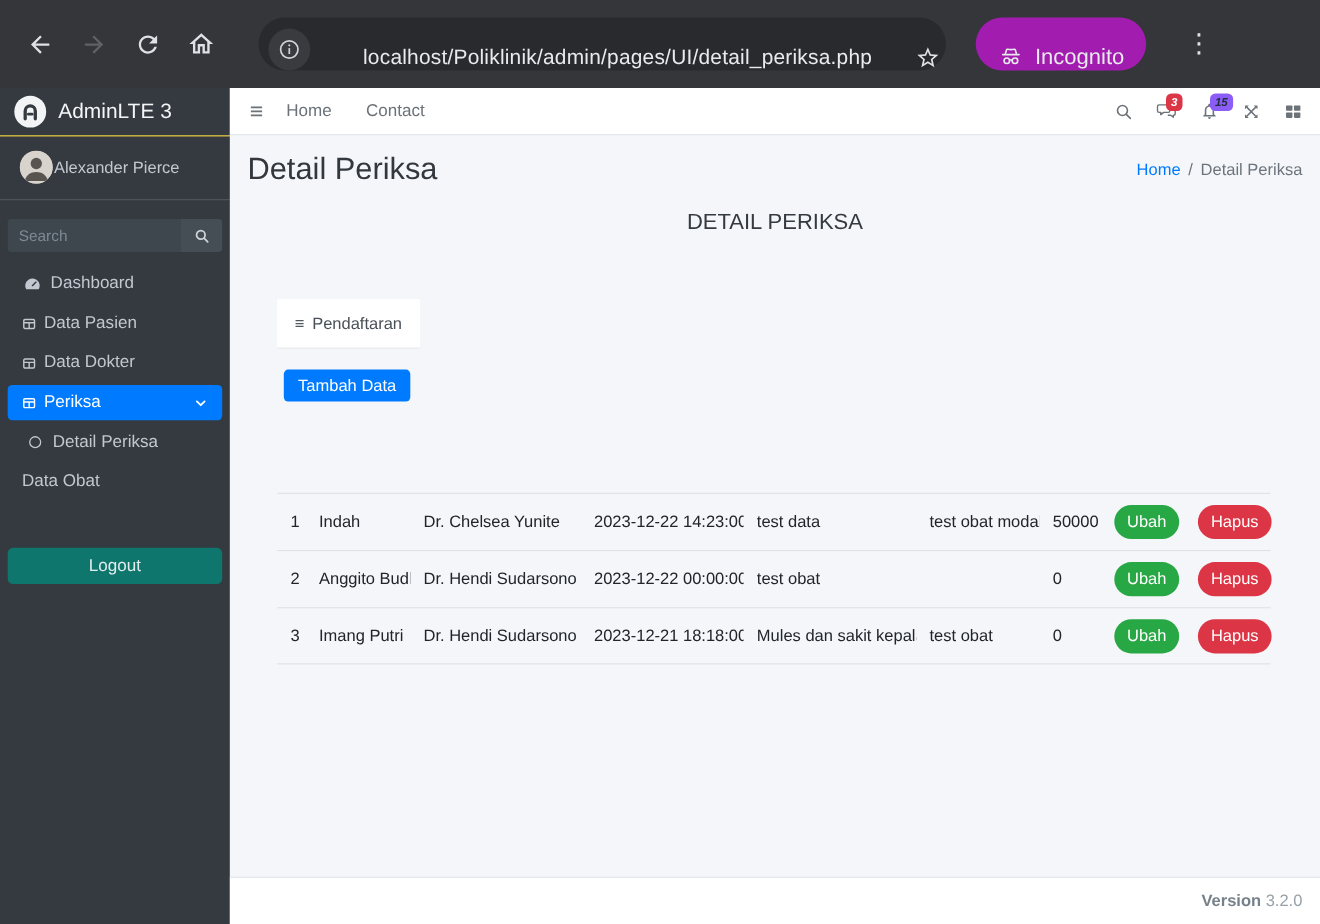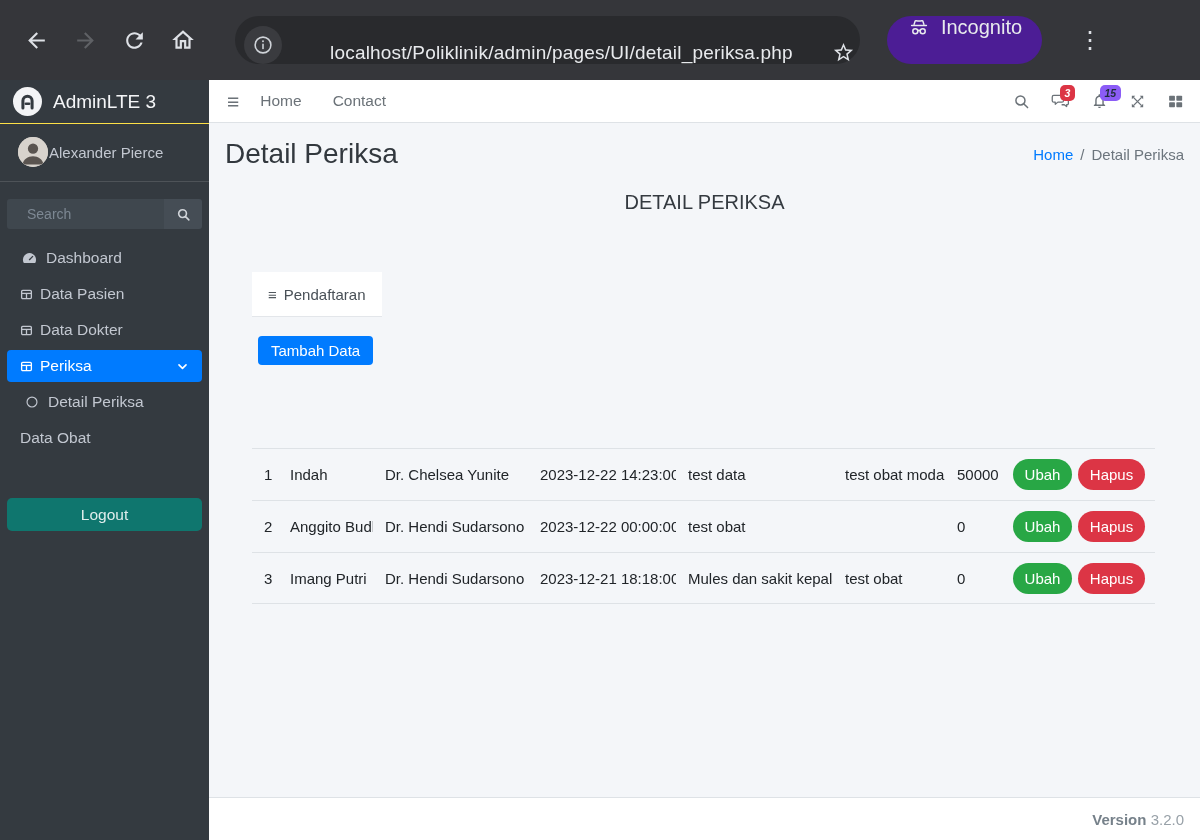--- a/index.html
+++ b/index.html
@@ -10,42 +10,42 @@
   .chrome { height:80px; background:#35363a; display:flex; align-items:center; padding-left:14px; }
   .chrome-btn { width:44px; height:44px; margin-right:5px; display:flex; align-items:center; justify-content:center;
                 color:#dee1e6; border-radius:50%; flex:none; }
   .chrome-btn.disabled { color:#5f6165; }
   .urlbar { margin-left:25px; width:625px; height:48px; background:#292a2d; border-radius:24px;
             display:flex; align-items:flex-end; flex:none;gap:39px; }
   .info-wrap { width:38px; height:38px; margin-left:9px; border-radius:50%; background:#3a3b3f;
                display:flex; align-items:center; justify-content:center; color:#cfd3d8; flex:none; }
   .url-text { margin-left:9px; color:#e8eaed; font-size:19px; letter-spacing:.2px; white-space:nowrap; }
   .star-wrap { margin-left:auto; margin-right:13px; color:#dee1e6; display:flex; flex:none; }
-  .incog { margin-left:27px; width:155px; height:48px; background:#4c1d95; border-radius:24px;
-           display:flex; align-items:flex-start; justify-content:center; gap:10px; color:#e8eaed; font-size:20px; flex:none; }
+  .incog { margin-left:27px; width:155px; height:48px; background:#a21caf; border-radius:24px;
+           display:flex; align-items:flex-end; justify-content:center; gap:10px; color:#e8eaed; font-size:20px; flex:none; }
   .dots-btn { margin-left:26px; width:44px; height:44px; display:flex; align-items:center; justify-content:center;
               color:#dee1e6; font-size:24px; line-height:1; }
 
   
   .app { display:flex; height:760px; }
   .sidebar { width:209px; background:#343a40; flex:none; display:flex; flex-direction:column; padding:0 7px; }
   .main { flex:1; display:flex; flex-direction:column; background:#f4f6f9; min-width:0; }
 
   
   .brand { height:44px; display:flex; align-items:center; gap:11px; padding-left:6px; margin:0 -7px; padding-right:7px;
            border-bottom:1px solid #fde047; padding-left:13px; }
   .brand-logo { width:29px; height:29px; border-radius:50%; background:#f3f4f6; display:flex; align-items:center; justify-content:center; flex:none; }
   .brand-text { color:#f4f5f7; font-size:19px; font-weight:300; }
   .user-panel { display:flex; align-items:center; gap:1px; padding:13px 0 14px 11px; margin:0 -7px; padding-left:18px;
                 border-bottom:1px solid rgba(255,255,255,.13); }
   .avatar { width:30px; height:30px; border-radius:50%; overflow:hidden; background:#cfcac4; flex:none; }
   .user-name { color:#c2c7d0; font-size:15px; }
   .sidebar-search { display:flex; margin-top:17px; height:30px; }
   .sidebar-search input { flex:1; min-width:0; background:#3f474e; border:none; border-radius:3px 0 0 3px;
-                          padding:0 20px; color:#fde047; font-size:14px; font-family:inherit; }
+                          padding:0 10px; color:#fde047; font-size:14px; font-family:inherit; }
   .sidebar-search input::placeholder { color:#7d8893; }
   .sidebar-search button { width:38px; background:#454d55; border:none; border-radius:0 3px 3px 0;
                            color:#d0d4d9; display:flex; align-items:center; justify-content:center; cursor:pointer; }
   .nav { margin-top:11px; display:flex; flex-direction:column; }
   .nav-item { height:36px; display:flex; align-items:center; padding-left:13px; color:#c2c7d0; font-size:15.5px;
               border-radius:4px; cursor:pointer; }
   .nav-item .ico { display:flex; margin-right:7px; flex:none; }
   .nav-item.active { background:#007bff; color:#fff; height:32px; margin:2px 0; }
   .nav-item.sub { padding-left:18px; }
   .nav-item.sub .ico { margin-right:9px; }
@@ -75,21 +75,21 @@
   .tabs { margin:58px 0 0 43px; display:inline-flex; background:#fff; height:45px; border-bottom:1px solid #e3e6ea; }
   .tab { display:flex; align-items:center; gap:7px; padding:0 16px; font-size:15px; color:#495057; cursor:pointer; }
   .tab .ico { display:flex; color:#51585e; font-size:15px; }
   .btn-add { display:block; margin:19px 0 0 49px; height:29px; padding:0 13px; background:#007bff; border:none;
              border-radius:4px; color:#fff; font-size:15px; font-family:inherit; cursor:pointer; }
   .dtable { margin:83px 0 0 43px; width:903px; }
   .trow { display:grid; grid-template-columns:26px 95px 155px 148px 157px 112px 58px 1fr;
           align-items:center; height:52px; border-top:1px solid #dee2e6; font-size:15px; color:#212529; }
   .trow:last-child { border-bottom:1px solid #dee2e6; }
   .tcell { padding-left:12px; white-space:nowrap; overflow:hidden; }
-  .actions { display:flex; gap:6px; padding-left:10px; }
+  .actions { display:flex; gap:17px; padding-left:10px; }
   .btn-pill { height:31px; border:none; border-radius:16px; color:#fff; font-size:15px; font-family:inherit; cursor:pointer; }
   .btn-ubah { background:#28a745; width:59px; }
   .btn-hapus { background:#dc3545; width:67px; }
 
   
   .footer { height:43px; background:#fff; border-top:1px solid #dee2e6; display:flex; align-items:center;
             padding:0 16px; font-size:15px; color:#98a1a8; flex:none; }
   .footer strong { color:#76818a; font-weight:700; }
   .footer a { color:#007bff; font-weight:700; text-decoration:none; cursor:pointer; }
   .foot-right { margin-left:auto; }

